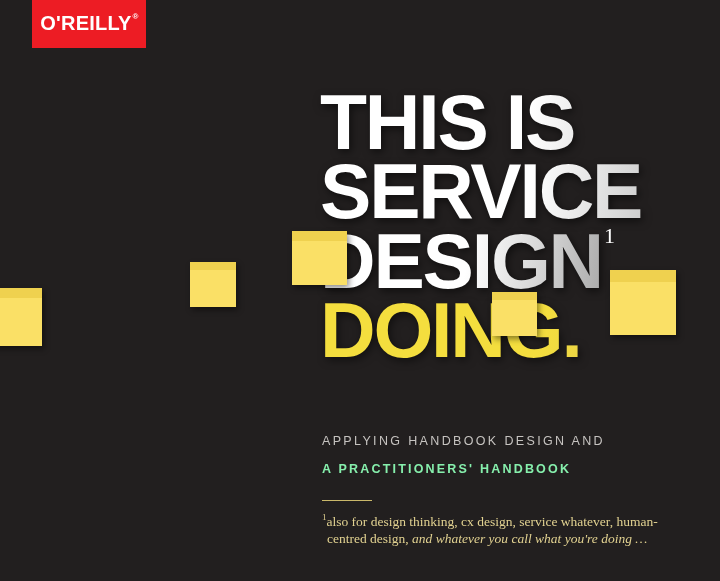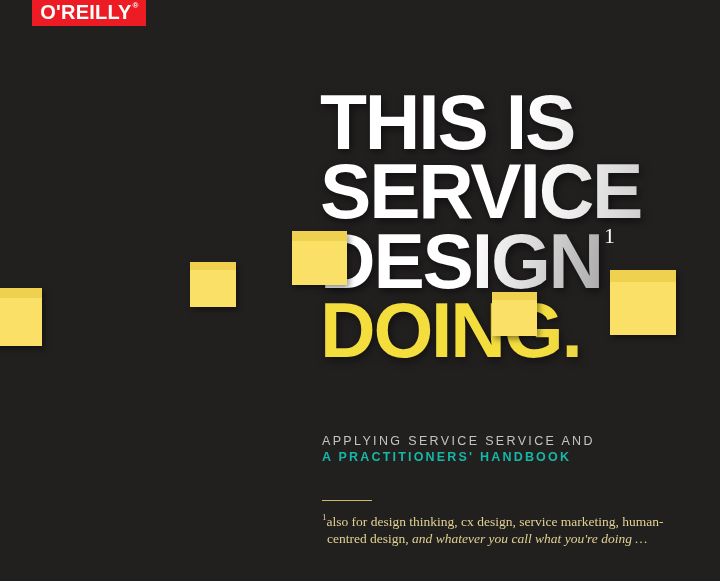--- a/index.html
+++ b/index.html
@@ -16,21 +16,21 @@
     font-family: "Liberation Sans", sans-serif;
     -webkit-font-smoothing: antialiased;
   }
 
   
   #oreilly-logo {
     position: absolute;
     left: 32px;
     top: 0;
     width: 114px;
-    height: 26px;
+    height: 48px;
     background: #ED1C24;
     display: flex;
     align-items: center;
     justify-content: center;
   }
   #oreilly-wordmark {
     color: #ffffff;
     font-family: "Liberation Sans", sans-serif;
     font-weight: bold;
     font-size: 20px;
@@ -122,24 +122,25 @@
   }
   .subtitle-line {
     color: #c6c3c0;
     font-size: 12.5px;
     letter-spacing: 2.35px;
     line-height: 18px;
     font-weight: normal;
     white-space: nowrap;
   }
   #handbook-line {
-    color: #14b8a6;
+    color: #86efac;
     font-size: 12.5px;
     font-weight: bold;
     letter-spacing: 2.2px;
+    margin-top: 12px;
     white-space: nowrap;
   }
 
   
   #footnote-block {
     position: absolute;
     left: 322px;
     top: 500px;
     z-index: 20;
     width: 360px;
@@ -190,22 +191,22 @@
   </div>
 
   <div id="title-block">
     <div class="title-line title-white">THIS IS</div>
     <div class="title-line title-white">SERVICE</div>
     <div class="title-line"><span class="title-white">DESIGN</span><span id="title-footnote-marker">1</span></div>
     <div class="title-line title-yellow">DOING.</div>
   </div>
 
   <div id="subtitle-block">
-    <div class="subtitle-line">APPLYING SERVICE SERVICE AND</div>
+    <div class="subtitle-line">APPLYING HANDBOOK DESIGN AND</div>
     <div id="handbook-line">A PRACTITIONERS' HANDBOOK</div>
   </div>
 
   <div id="footnote-block">
     <div id="footnote-rule"></div>
-    <div id="footnote-text"><sup>1</sup><span>also for design thinking, cx design, service marketing, human-centred design, </span><em>and whatever you call what you're doing …</em></div>
+    <div id="footnote-text"><sup>1</sup><span>also for design thinking, cx design, service whatever, human-centred design, </span><em>and whatever you call what you're doing …</em></div>
   </div>
 
 </div>
 
 </body></html>

